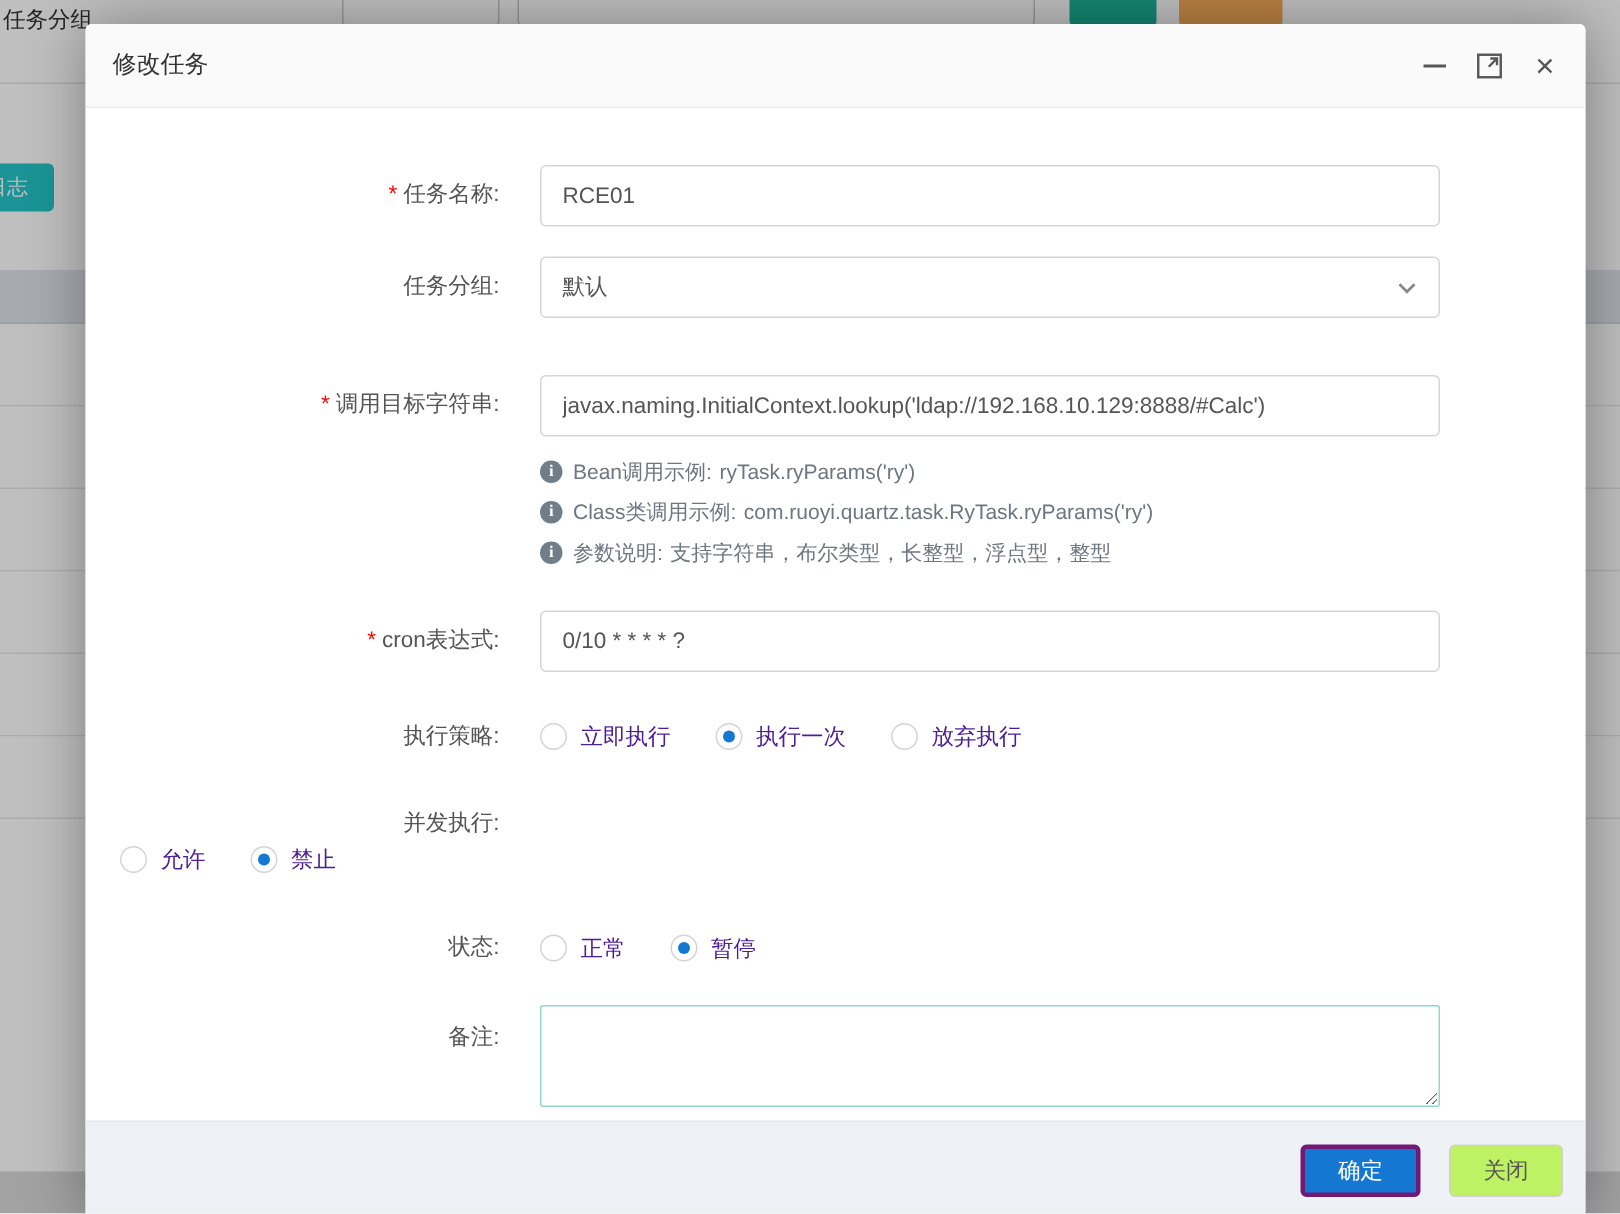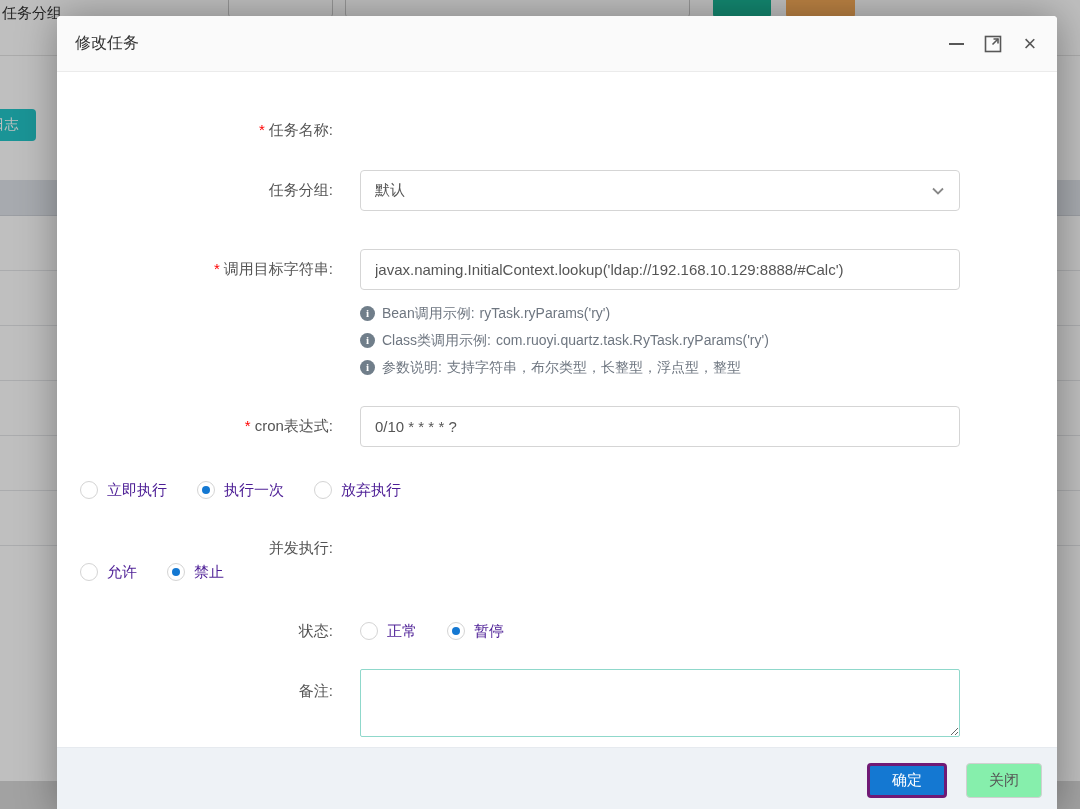--- a/index.html
+++ b/index.html
@@ -80,21 +80,21 @@
 
   .remark-textarea { width:600px; height:68px; border:1px solid #8fd8cb; border-radius:2px;
     padding:8px 14px; font-size:15px; color:#555; outline:none; resize:both;
     font-family:"Liberation Sans","DejaVu Sans",sans-serif; }
 
   .modal-footer { flex:0 0 65px; background:#eef2f6; border-top:1px solid #e6eaef;
     display:flex; align-items:center; justify-content:flex-end; padding-right:15px; gap:19px; }
   .btn { height:35px; padding:0 22px; border-radius:4px; font-size:15px; cursor:pointer;
     font-family:"Liberation Sans","DejaVu Sans",sans-serif; }
   .btn-primary { background:#1478d2; border:3px solid #701a75; color:#fff; }
-  .btn-default { background:#86efac; border:1px solid #d0d0d0; color:#555;font-family:Liberation Serif, serif; }
+  .btn-default { background:#bef264; border:1px solid #d0d0d0; color:#555;font-family:Liberation Serif, serif; }
 </style>
 </head>
 <body>
 
 <div class="stage">
 
   <div class="bg-page">
     <div class="bg-input bg-input1"></div>
     <div class="bg-input bg-input2"></div>
     <div class="bg-btn bg-btn-green"></div>
@@ -135,20 +135,23 @@
           <span class="icon-close-glyph">×</span>
         </span>
       </div>
     </div>
 
     <div class="modal-body">
 
       <div class="form-row mb20">
         <div class="form-label">
           <span class="star">*</span><span>任务名称:</span>
+        </div>
+        <div class="ctl">
+          <input class="text-input" type="text" value="RCE01" style="">
         </div>
       </div>
 
       <div class="form-row mb38">
         <div class="form-label">
           <span>任务分组:</span>
         </div>
         <div class="ctl">
           <div class="select-box">
             <span>默认</span>
@@ -188,20 +191,23 @@
       <div class="form-row mb31">
         <div class="form-label">
           <span class="star">*</span><span>cron表达式:</span>
         </div>
         <div class="ctl">
           <input class="text-input" type="text" value="0/10 * * * * ?" style="">
         </div>
       </div>
 
       <div class="form-row mb34">
+        <div class="form-label lh24">
+          <span>执行策略:</span>
+        </div>
         <div class="ctl radio-group">
           <span class="radio">
             <span class="radio-circle"></span>
             <span class="radio-label">立即执行</span>
           </span>
           <span class="radio checked">
             <span class="radio-circle"></span>
             <span class="radio-label">执行一次</span>
           </span>
           <span class="radio">

